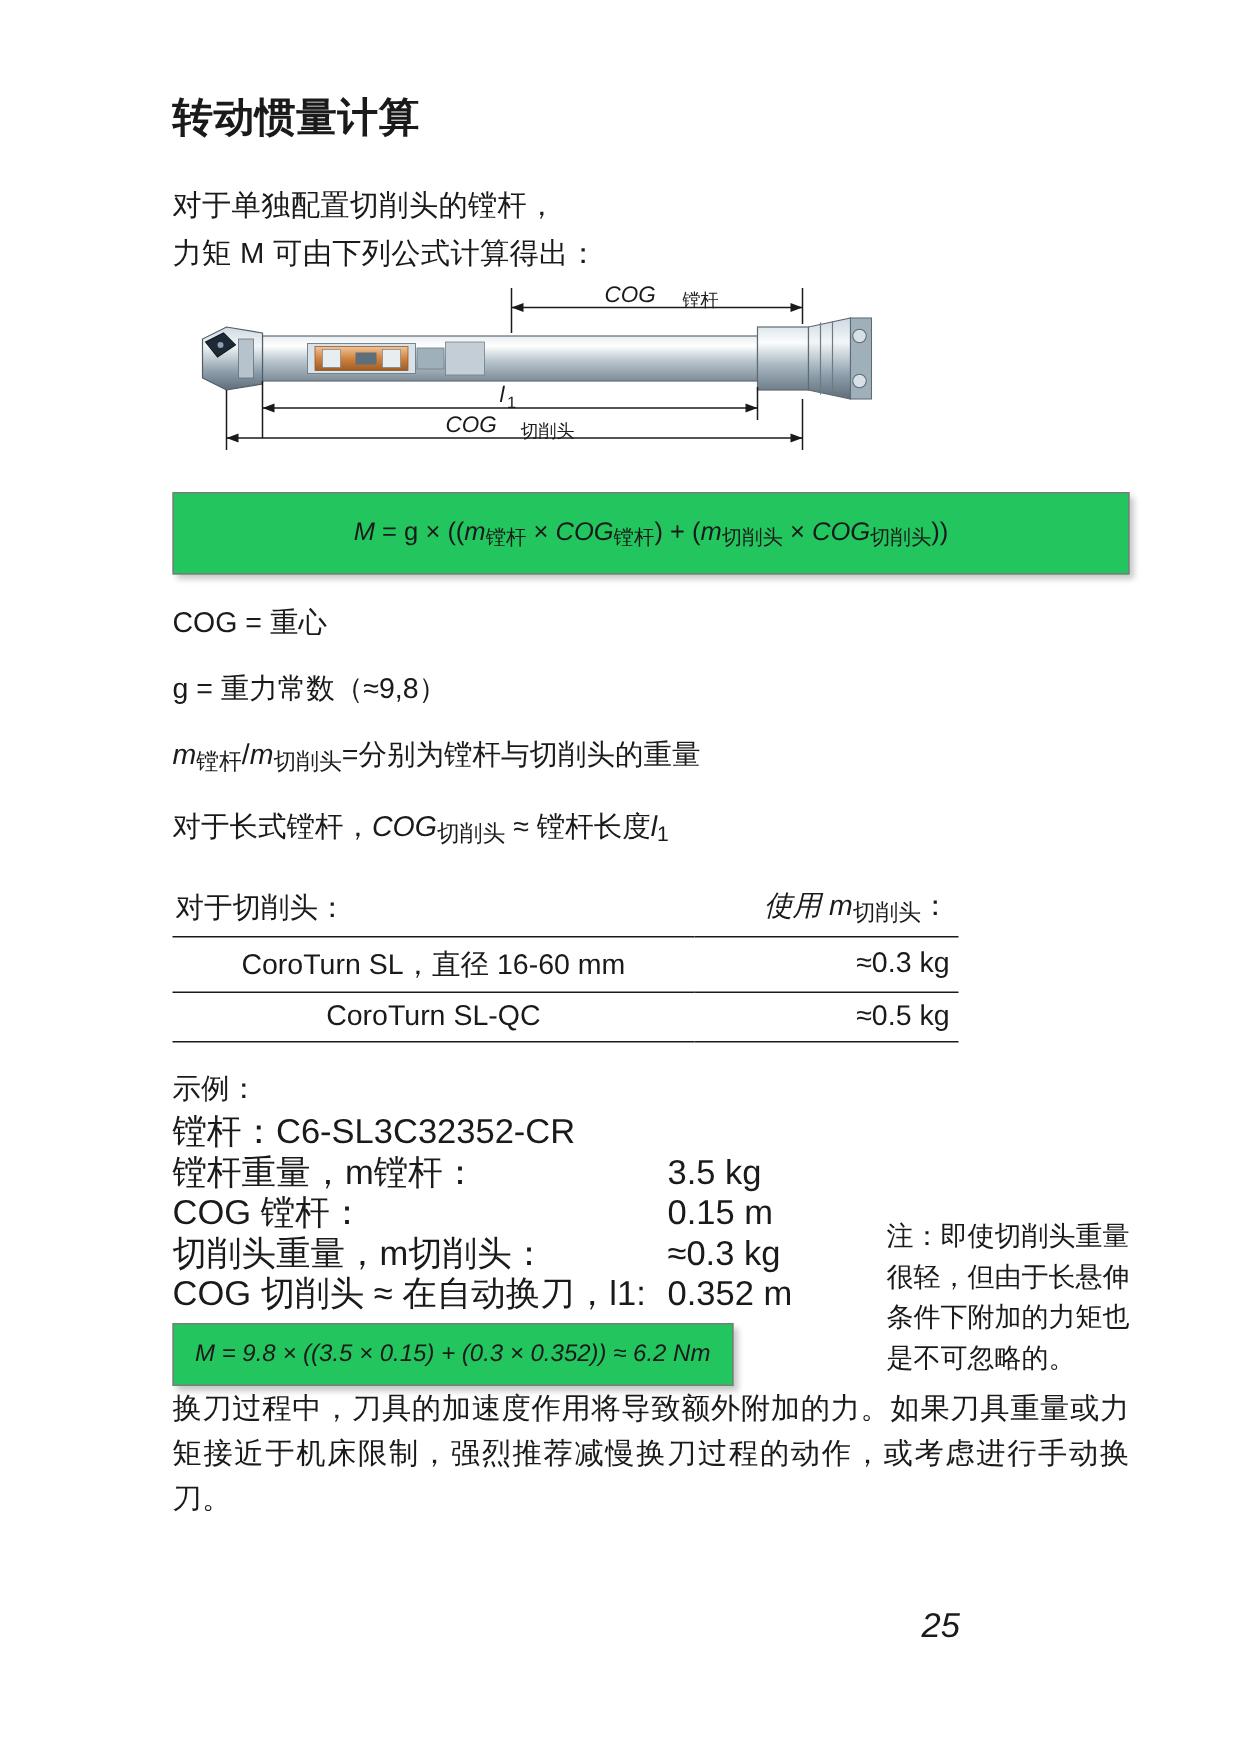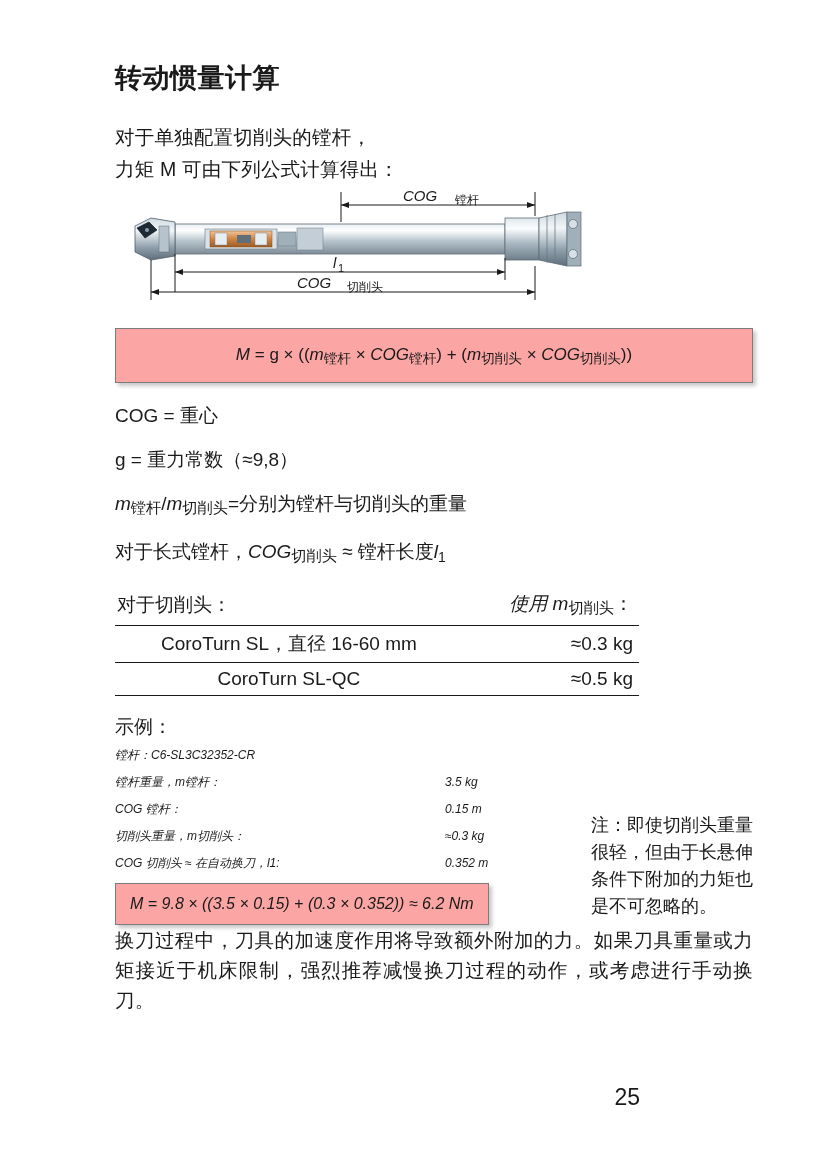--- a/index.html
+++ b/index.html
@@ -48,21 +48,21 @@
     position: relative;
     width: 638px;
     height: 130px;
     margin: 2px 0 10px 0;
   }
   .figure svg { position: absolute; left: 0; top: 0; }
 
   
   .formula-box {
     border: 1px solid #7c7c7c;
-    background: #fca5a5;
+    background: #22c55e;
     box-shadow: 3px 3px 4px rgba(0,0,0,0.22);
     padding: 14px 18px;
     margin: 10px 0 18px 0;
     text-align: center;
     font-size: 17px;
     line-height: 1.4;
   }
   .formula-box.small {
     display: inline-block;
     text-align: left;
@@ -104,39 +104,39 @@
   table.cut-head thead th.right { text-align: right; padding-right: 6px;}
 
   
   .example {
     margin-top: 18px;
     position: relative;
   }
   .example-title { font-size: 19px; margin-bottom: 2px; }
   .ex-row {
     display: flex;
-    font-size: 12px;
+    font-size: 23px;
     line-height: 27px;
-    font-style: italic;
   }
   .ex-label { width: 330px; }
   .ex-value { }
   .note {
     position: absolute;
     right: -6px;
     top: 98px;
     width: 168px;
     font-size: 18px;
     line-height: 27px;
   }
   .pagenum {
     position: absolute;
     right: 74px;
-    bottom: 58px;
+    bottom: 72px;
     font-size: 23px;
+    font-style: italic;
   }
   .trailing { margin-top: 42px; }
 </style>
 </head>
 <body>
 
 <div class="page">
   <div class="content">
 
     <h1 class="title">转动惯量计算</h1>

